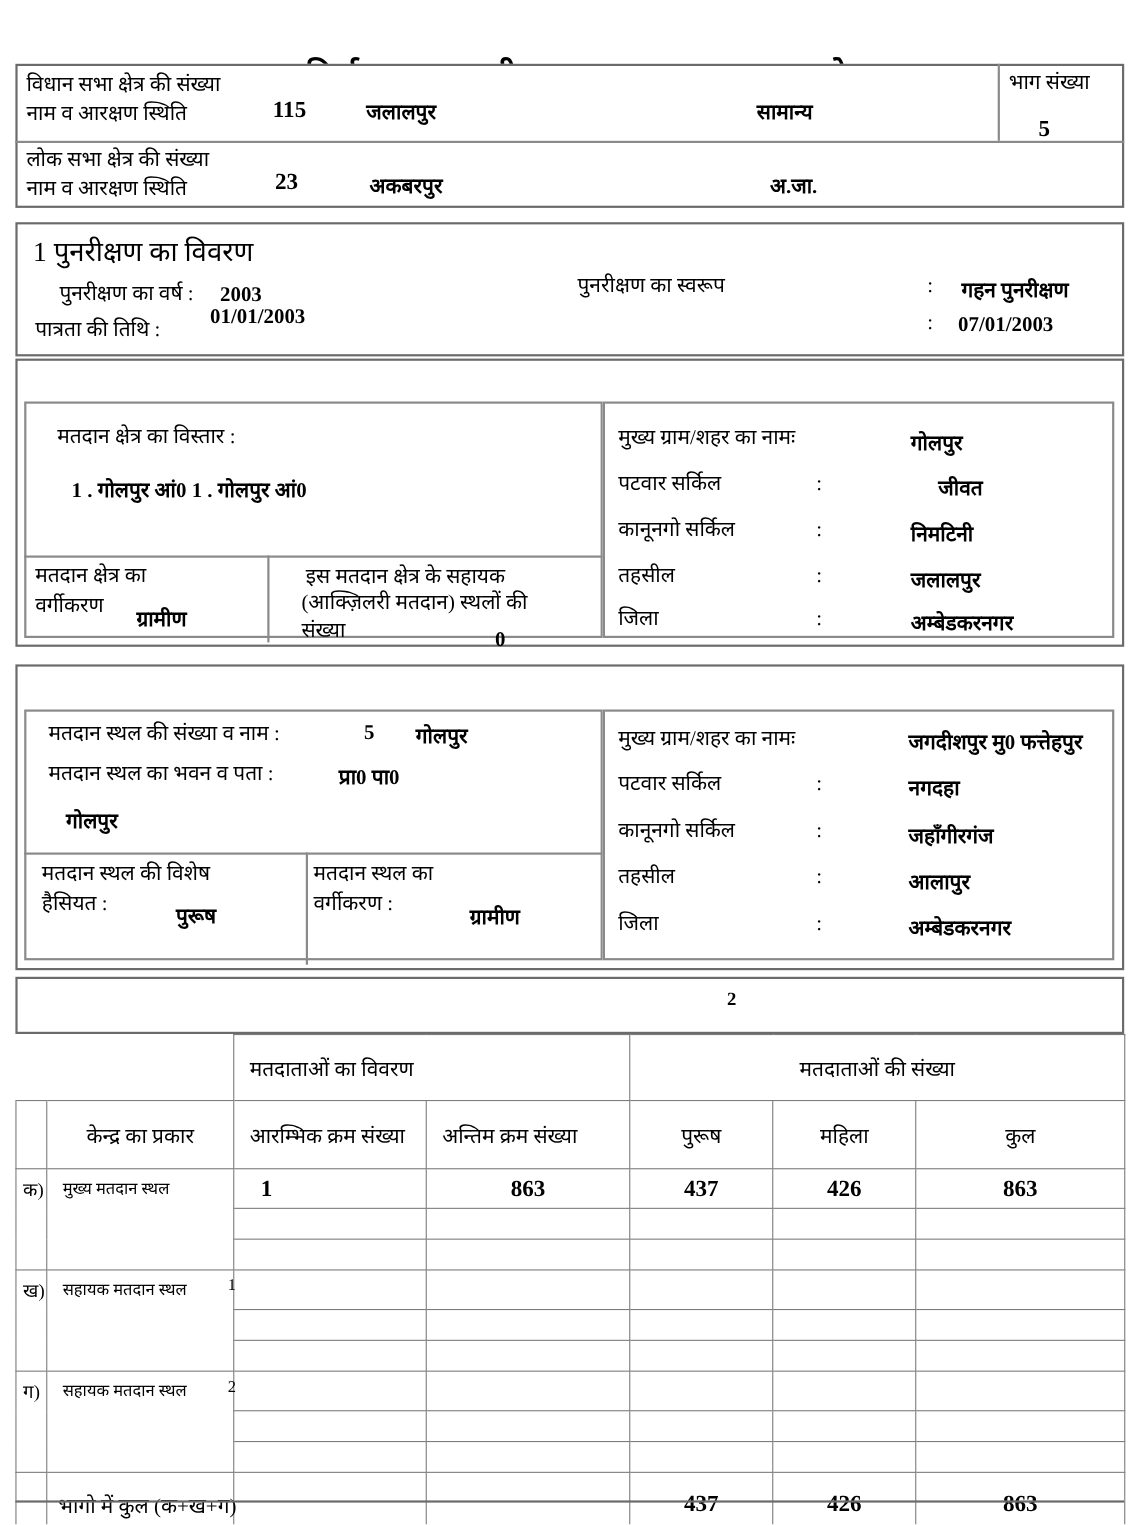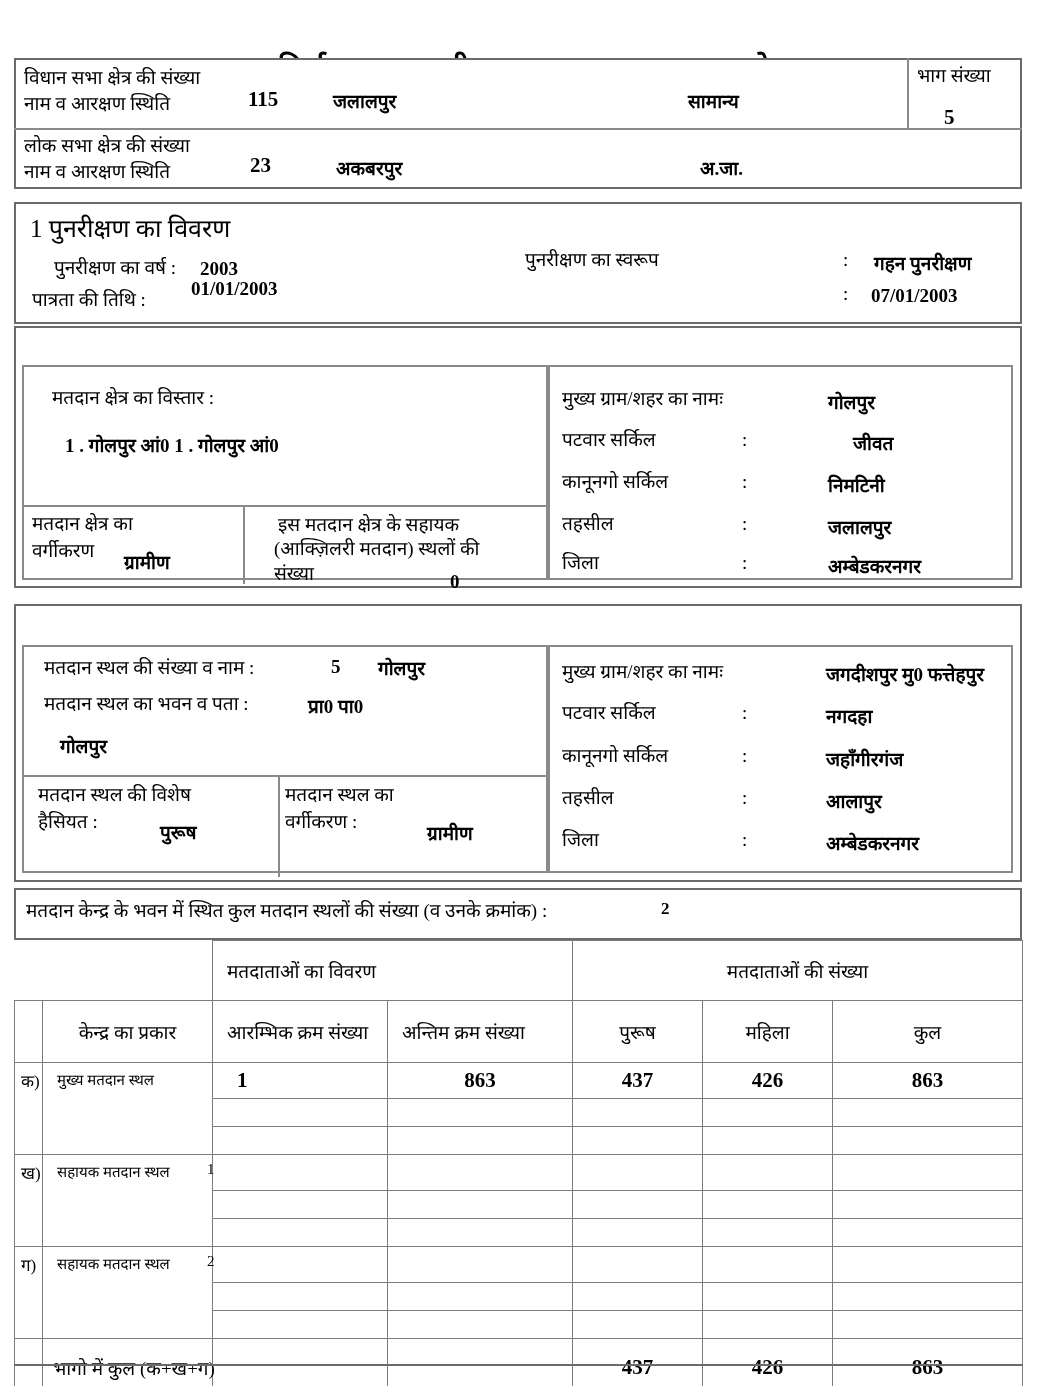--- a/index.html
+++ b/index.html
@@ -261,21 +261,20 @@
     <div class="lbl" style="left:742px; top:786px;">:</div>
     <div class="val" style="left:826px; top:788px;">आलापुर</div>
 
     <div class="lbl" style="left:562px; top:828px;">जिला</div>
     <div class="lbl" style="left:742px; top:828px;">:</div>
     <div class="val" style="left:826px; top:830px;">अम्बेडकरनगर</div>
   </div>
 
   <div class="frame" style="left:14px; top:888px; width:1008px; height:52px;">
   </div>
-  <div class="lbl" style="left:26px; top:899px; font-size:19px;">मतदान केन्द्र के भवन में स्थित कुल मतदान स्थलों की संख्या (व उनके क्रमांक) :</div>
   <div class="val" style="left:661px; top:899px; font-size:17px;">2</div>
 
   <div class="sec4-title" style="left:44px; top:944px;">4 मतदाताओं की संख्या     :</div>
 
   <table class="vt" style="left:14px; top:940px; width:1008px;">
     <colgroup>
       <col style="width:28px">
       <col style="width:170px">
       <col style="width:175px">
       <col style="width:185px">

